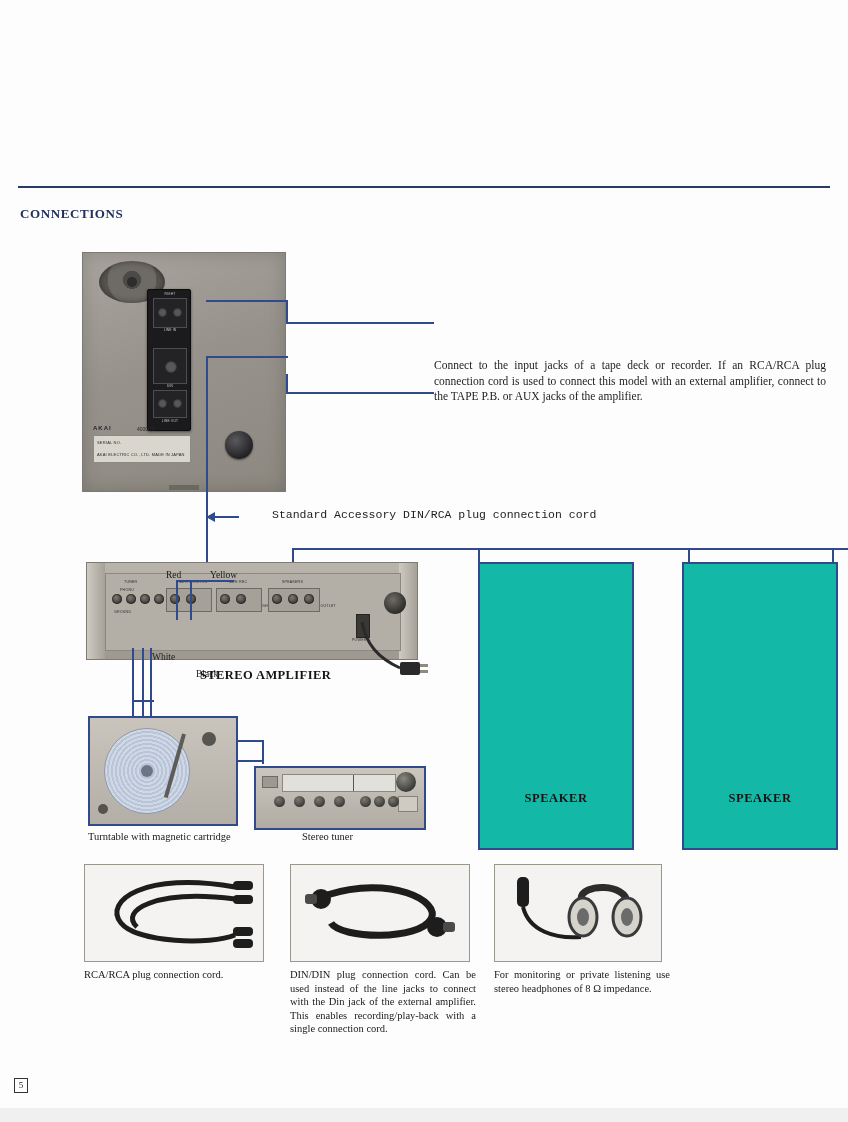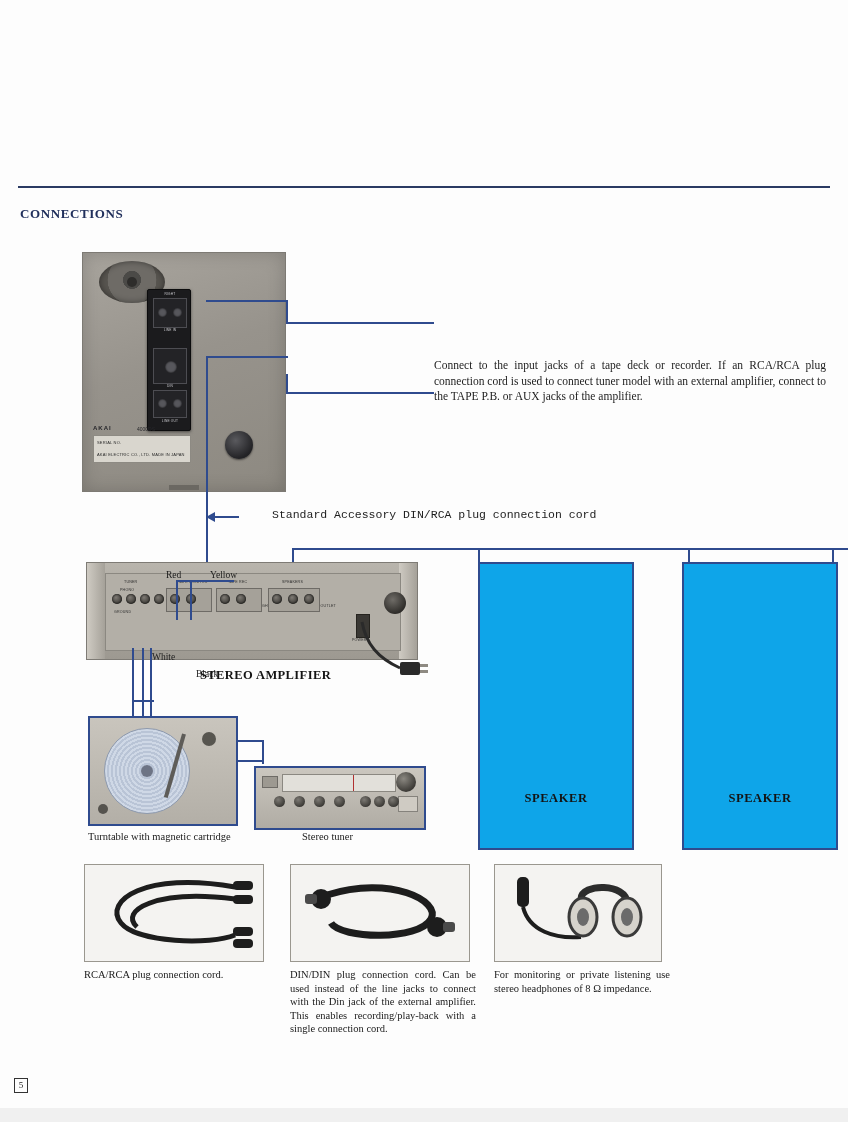--- a/index.html
+++ b/index.html
@@ -416,21 +416,21 @@
     background: #9d9991;
     border: 1px solid #6e6b66;
   }
 
   
   .speaker {
     position: absolute;
     top: 562px;
     width: 152px;
     height: 284px;
-    background: #0ea5e9;
+    background: #14b8a6;
     border: 2px solid #2f4b8e;
   }
   .speaker.one { left: 478px; }
   .speaker.two { left: 682px; }
   .speaker .sp-label {
     position: absolute;
     left: 0; right: 0;
     bottom: 42px;
     text-align: center;
     font-family: "Liberation Serif", serif;
@@ -499,21 +499,21 @@
     <div class="brand">AKAI</div>
     <div class="model">4000DS</div>
     <div class="plate">
       <span style="top:4px;">SERIAL NO.</span>
       <span style="top:16px;">AKAI ELECTRIC CO., LTD.  MADE IN JAPAN</span>
     </div>
     <div class="knob"></div>
     <div class="foot"></div>
   </div>
 
-  <div class="para p2">Connect to the input jacks of a tape deck or recorder. If an RCA/RCA plug connection cord is used to connect tuner model with an external amplifier, connect to the TAPE P.B. or AUX jacks of the amplifier.</div>
+  <div class="para p2">Connect to the input jacks of a tape deck or recorder. If an RCA/RCA plug connection cord is used to connect this model with an external amplifier, connect to the TAPE P.B. or AUX jacks of the amplifier.</div>
 
   <div class="wire h" style="left:286px; top:322px; width:148px;"></div>
   <div class="wire h" style="left:286px; top:392px; width:148px;"></div>
   <div class="wire v" style="left:286px; top:300px; height:24px;"></div>
   <div class="wire v" style="left:286px; top:374px; height:20px;"></div>
 
   <div class="wire h" style="left:206px; top:356px; width:82px;"></div>
   <div class="wire v" style="left:206px; top:356px; height:250px;"></div>
   <div class="wire h" style="left:206px; top:300px; width:82px;"></div>
 

